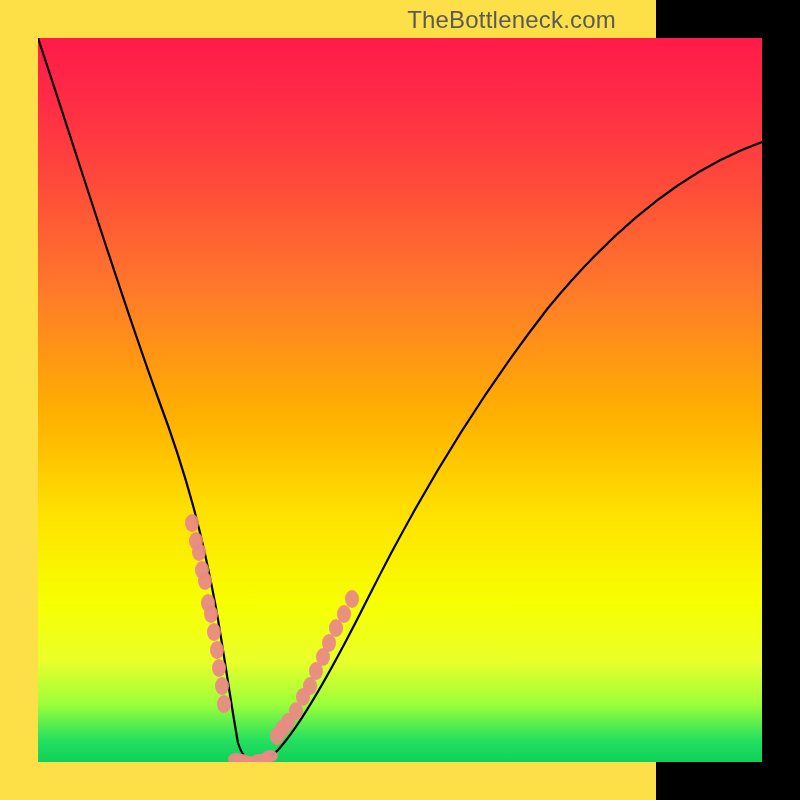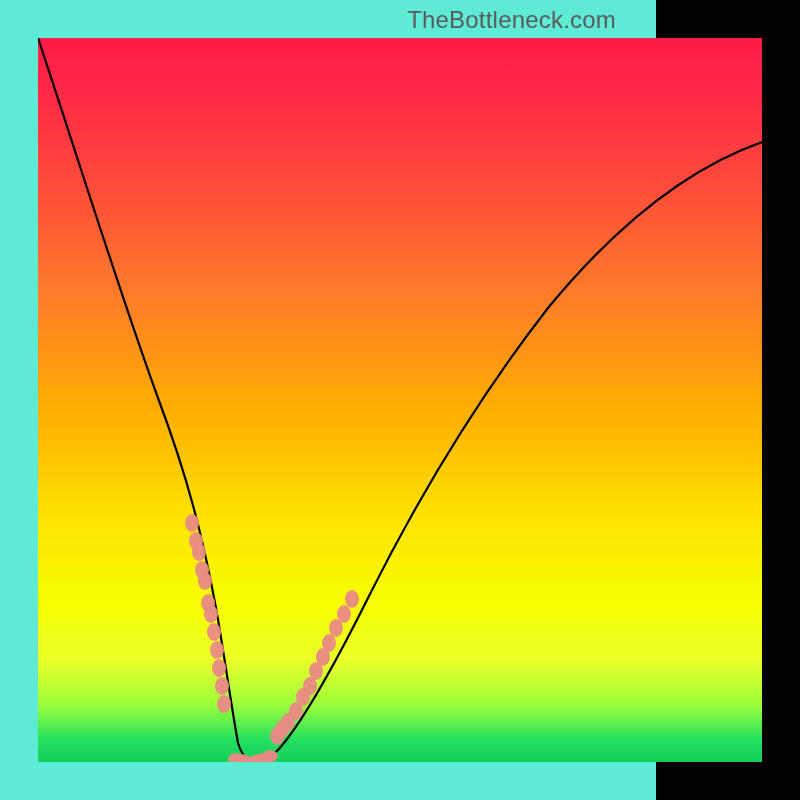--- a/index.html
+++ b/index.html
@@ -10,21 +10,21 @@
     overflow: hidden;
     background: #000;
     font-family: Arial, Helvetica, sans-serif;
   }
   .frame {
     position: absolute;
     top: 0;
     left: 0;
     width: 656px;
     height: 800px;
-    background: #5eead4;
+    background: #fde047;
   }
   .plot-area {
     position: absolute;
     top: 38px;
     left: 38px;
     width: 724px;
     height: 724px;
     
     background: linear-gradient(
       to bottom,

